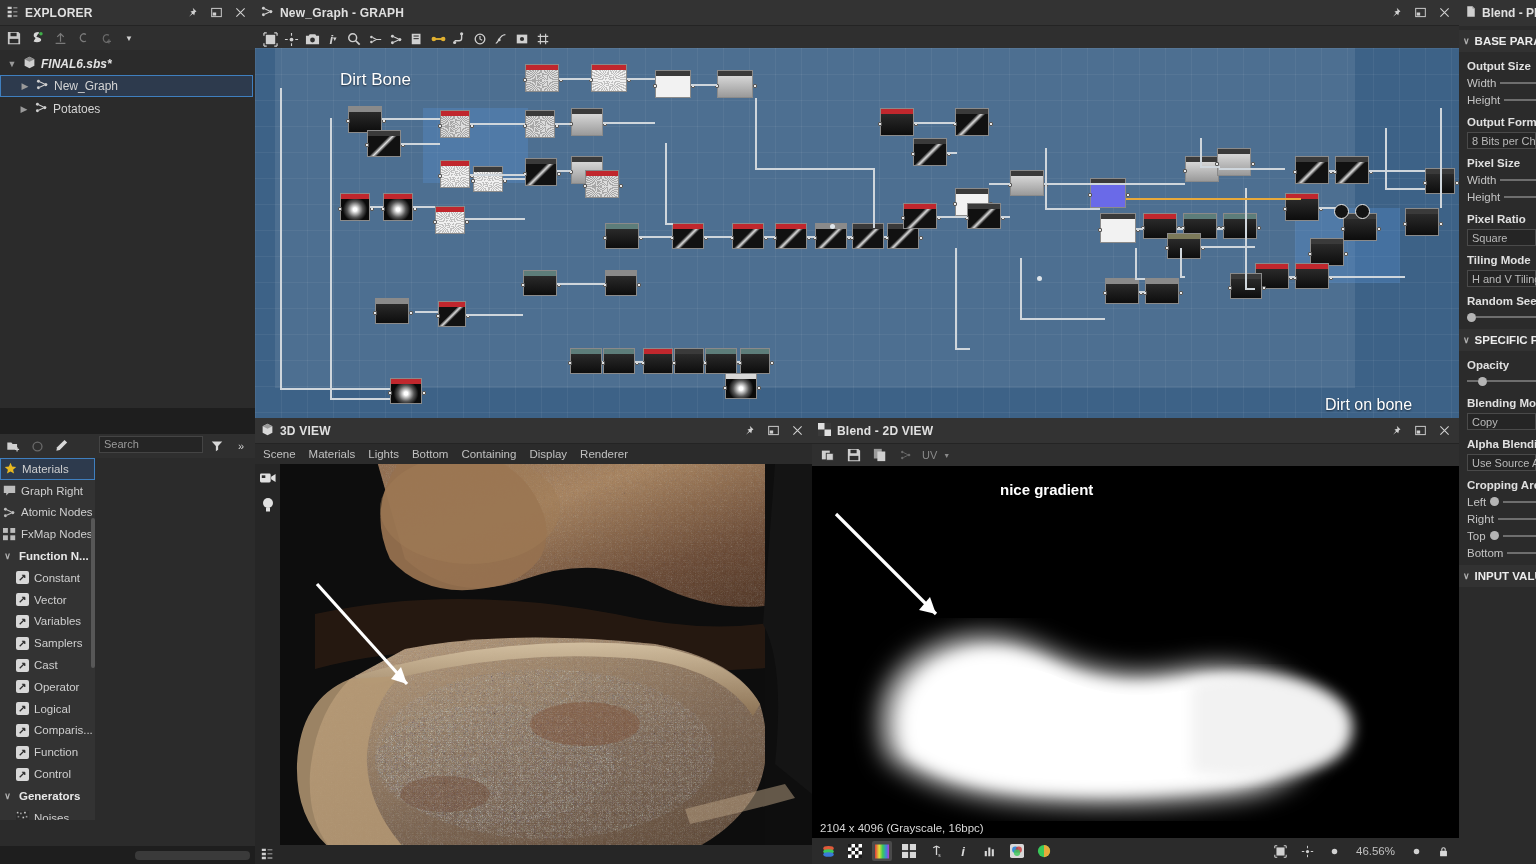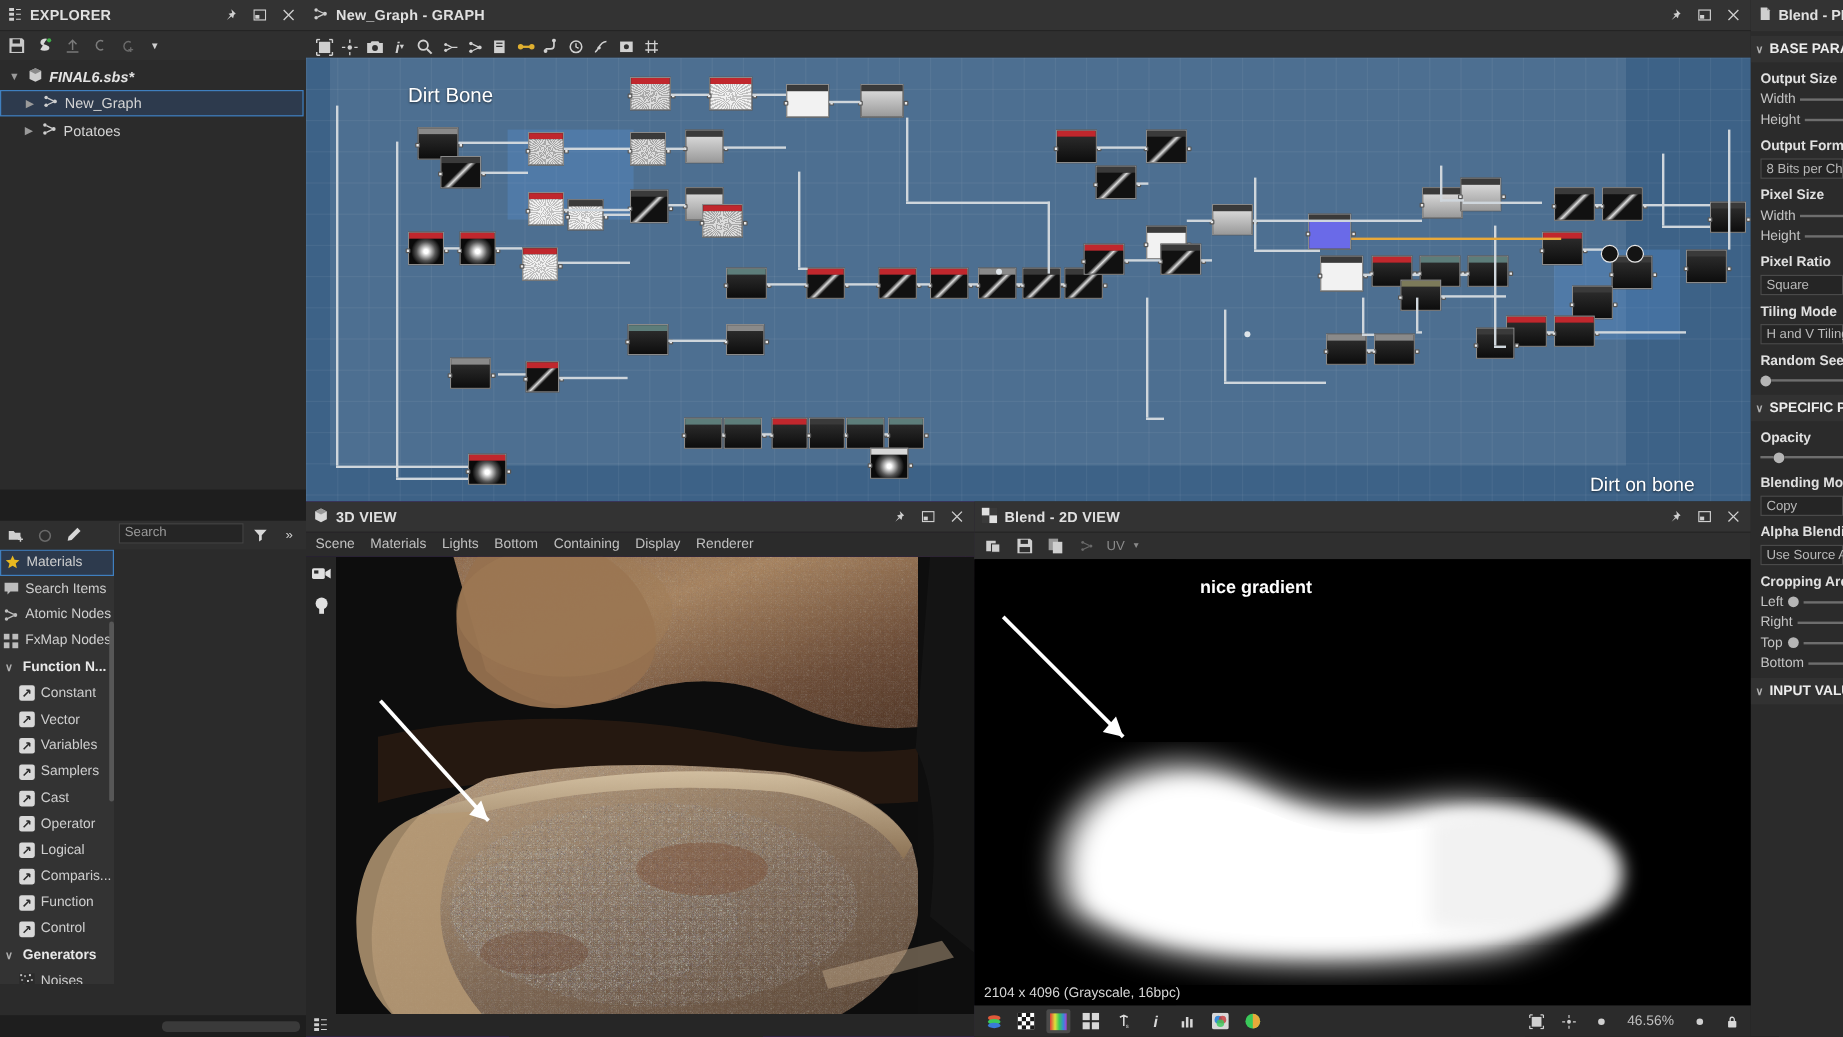--- a/index.html
+++ b/index.html
@@ -259,21 +259,21 @@
             </svg>
           </span>
           <span>Materials</span>
         </div>
         <div class="lib-row">
           <span class="lib-ico">
             <svg width="13" height="13" viewBox="0 0 16 16">
               <path fill="#bdbdbd" d="M1 2h14v9H7l-3 3v-3H1z"></path>
             </svg>
           </span>
-          <span>Search Items</span>
+          <span>Graph Right</span>
         </div>
         <div class="lib-row">
           <span class="lib-ico">
             <svg width="13" height="13" viewBox="0 0 16 16">
               <circle cx="3" cy="4" r="1.8" fill="#bdbdbd"></circle>
               <circle cx="3" cy="12" r="1.8" fill="#bdbdbd"></circle>
               <circle cx="12" cy="8" r="2" fill="#bdbdbd"></circle>
               <path stroke="#bdbdbd" stroke-width="1.3" d="M4.5 4.6L10.5 7.4M4.5 11.4L10.5 8.6"></path>
             </svg>
           </span>

